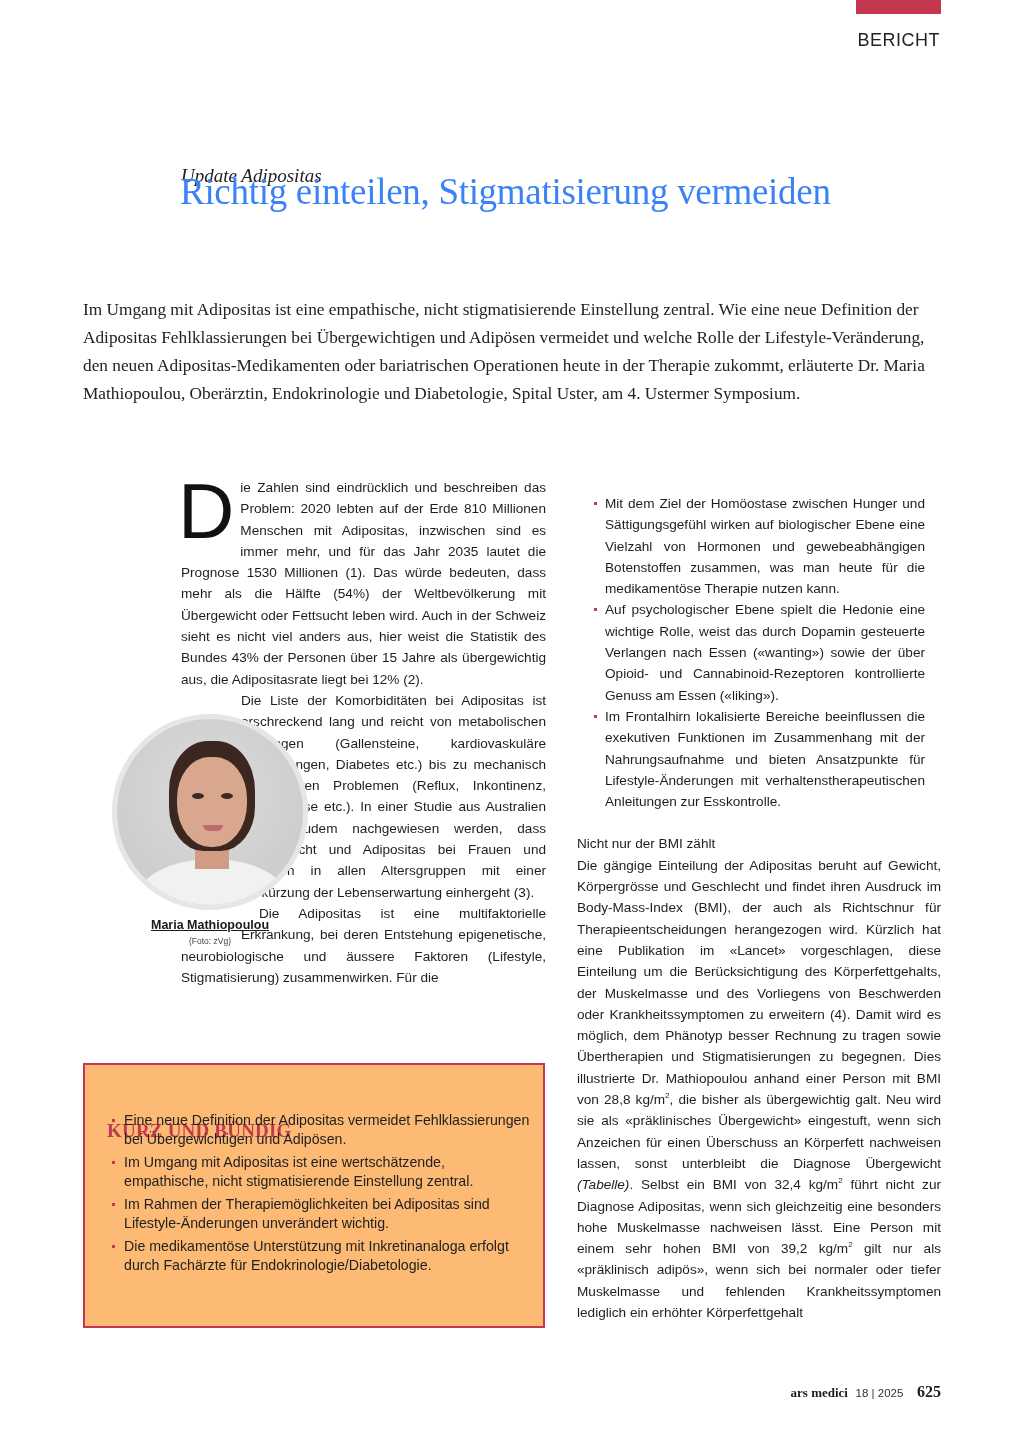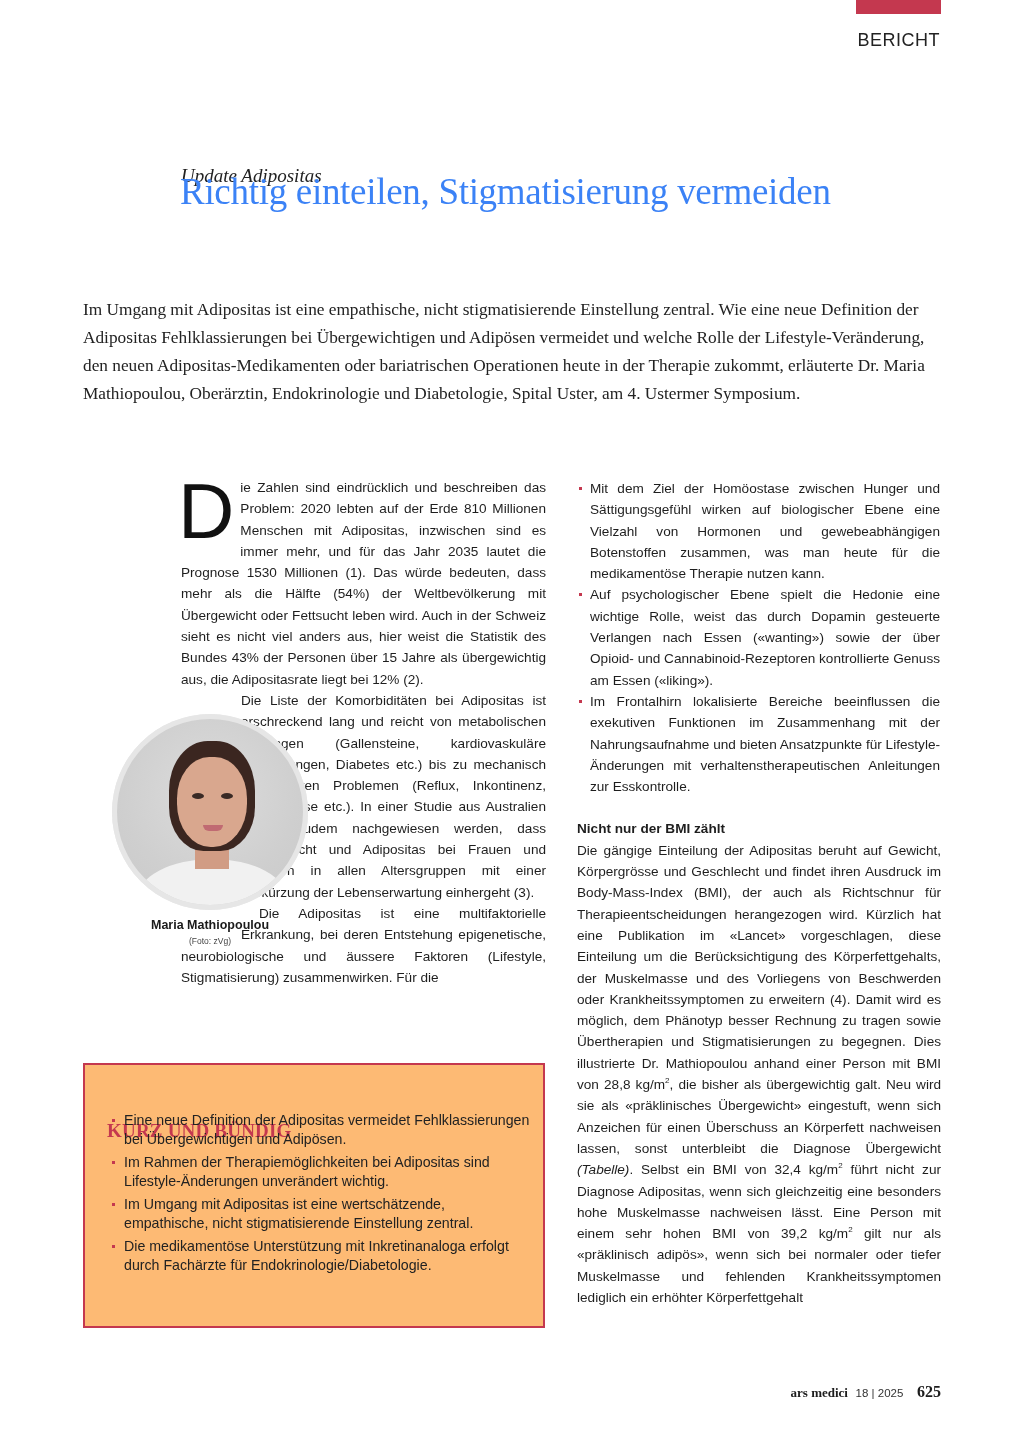--- a/index.html
+++ b/index.html
@@ -25,30 +25,30 @@
   .photo-block { position: absolute; left: 110px; top: 714px; width: 200px; text-align: center; }
   .photo-circle { width: 196px; height: 196px; border-radius: 50%; background: #e9e9e9; position: relative; overflow: hidden; margin: 0 auto; box-shadow: inset 0 0 0 5px #e6e6e6; }
   .photo-bg { position: absolute; inset: 5px; border-radius: 50%; background: radial-gradient(circle at 50% 40%, #dcdcdc 0%, #cfcfcf 60%, #c9c9c9 100%); overflow: hidden; }
   .hair { position: absolute; left: 52px; top: 22px; width: 86px; height: 110px; border-radius: 45% 45% 40% 40%; background: #3b2620; }
   .face { position: absolute; left: 60px; top: 38px; width: 70px; height: 90px; border-radius: 46% 46% 48% 48%; background: #d9a78e; }
   .eye { position: absolute; top: 74px; width: 12px; height: 6px; border-radius: 50%; background: #3a2a25; }
   .eye.l { left: 75px; } .eye.r { left: 104px; }
   .mouth { position: absolute; left: 86px; top: 106px; width: 20px; height: 6px; border-radius: 0 0 10px 10px; background: #c06a72; }
   .neck { position: absolute; left: 78px; top: 120px; width: 34px; height: 30px; background: #d19c84; }
   .coat { position: absolute; left: 20px; top: 140px; width: 150px; height: 80px; border-radius: 50% 50% 0 0; background: #f1f1f1; }
-  .photo-name { font-size: 12.5px; font-weight: bold; margin-top: 8px; color: #1a1a1a; }
+  .photo-name { font-size: 12.5px; font-weight: bold; margin-top: 8px; color: #1a1a1a; text-decoration: underline; }
   .photo-credit { font-size: 8.5px; color: #444; margin-top: 4px; }
 
   .indent { text-indent: 18px; }
   p { margin: 0; }
 
-  .bullets { list-style: none; margin: 1px; padding: 0; }
+  .bullets { list-style: none; margin: 16px; padding: 0; }
   .bullets li { position: relative; padding-left: 12px; }
   .bullets li::before { content: ""; position: absolute; left: 1px; top: 9px; width: 3px; height: 3px; background: #c4384f; }
-  .subhead { font-weight: bold; margin-top: 21px; }
+  .subhead { font-weight: normal; margin-top: 21px; }
 
   .box { position: absolute; left: 83px; top: 1063px; width: 462px; height: 265px; background: #fdba74; border: 2px solid #c4384f; box-sizing: border-box; }
   .box-title { position: absolute; left: 22px; top: 18px; font-size: 19px; font-weight: bold; color: #c4384f; letter-spacing: 0.2px; }
   .box-list { position: absolute; left: 26px; top: 46px; width: 420px; list-style: none; margin: 0; padding: 0; font-size: 14.2px; line-height: 19px; color: #222; }
   .box-list li { position: relative; padding-left: 13px; margin-bottom: 4px; }
   .box-list li::before { content: ""; position: absolute; left: 1px; top: 8px; width: 3px; height: 3px; background: #c4384f; }
 
   .footer { position: absolute; right: 83px; top: 1383px; font-size: 13px; white-space: nowrap; text-align: right; }
   .footer .journal { font-weight: bold; font-family: "Liberation Serif", "DejaVu Serif", serif; }
   .footer .issue { color: #333; margin-left: 4px; font-size: 11.5px; }
@@ -88,22 +88,22 @@
     </div>
   </div>
   <div class="photo-name">Maria Mathiopoulou</div>
   <div class="photo-credit">(Foto: zVg)</div>
 </div>
 
 <div class="box sans">
   <div class="box-title serif">KURZ UND BÜNDIG</div>
   <ul class="box-list">
     <li>Eine neue Definition der Adipositas vermeidet Fehlklassierungen bei Übergewichtigen und Adipösen.</li>
+    <li>Im Umgang mit Adipositas ist eine wertschätzende, empathische, nicht stigmatisierende Einstellung zentral.</li>
     <li>Im Rahmen der Therapiemöglichkeiten bei Adipositas sind Lifestyle-Änderungen unverändert wichtig.</li>
-    <li>Im Umgang mit Adipositas ist eine wertschätzende, empathische, nicht stigmatisierende Einstellung zentral.</li>
     <li>Die medikamentöse Unterstützung mit Inkretinanaloga erfolgt durch Fachärzte für Endokrinologie/Diabetologie.</li>
   </ul>
 </div>
 
 <div class="col col-right sans">
   <ul class="bullets">
     <li>Mit dem Ziel der Homöostase zwischen Hunger und Sättigungsgefühl wirken auf biologischer Ebene eine Vielzahl von Hormonen und gewebeabhängigen Botenstoffen zusammen, was man heute für die medikamentöse Therapie nutzen kann.</li>
     <li>Auf psychologischer Ebene spielt die Hedonie eine wichtige Rolle, weist das durch Dopamin gesteuerte Verlangen nach Essen («wanting») sowie der über Opioid- und Cannabinoid-Rezeptoren kontrollierte Genuss am Essen («liking»).</li>
     <li>Im Frontalhirn lokalisierte Bereiche beeinflussen die exekutiven Funktionen im Zusammenhang mit der Nahrungsaufnahme und bieten Ansatzpunkte für Lifestyle-Änderungen mit verhaltenstherapeutischen Anleitungen zur Esskontrolle.</li>
   </ul>

